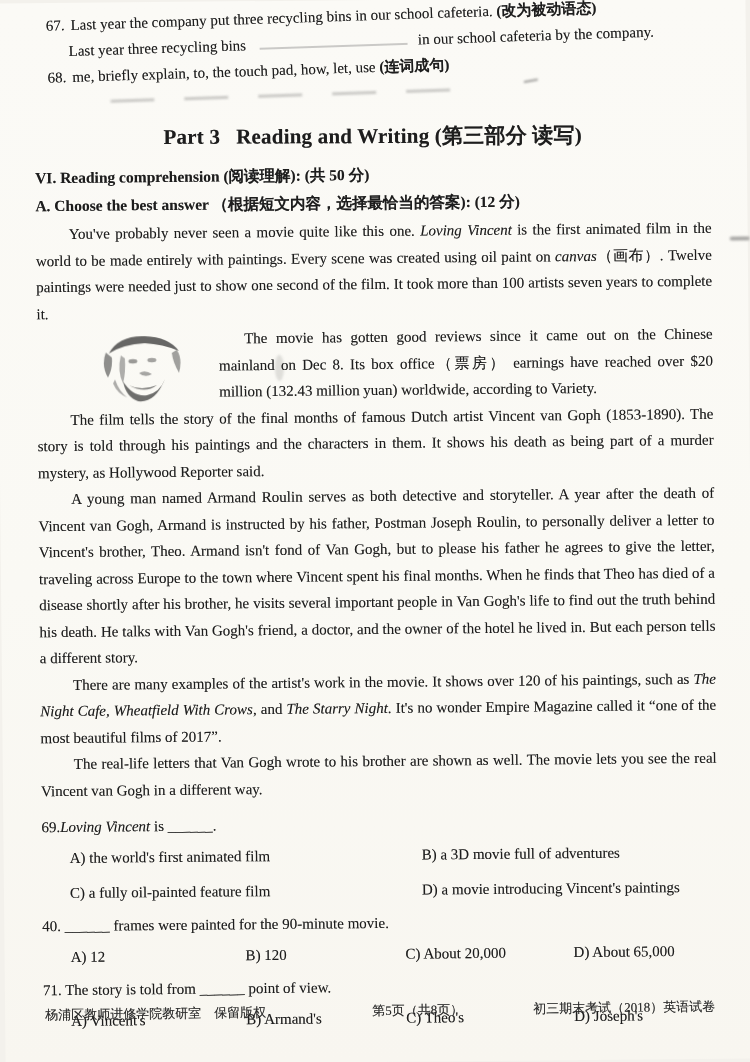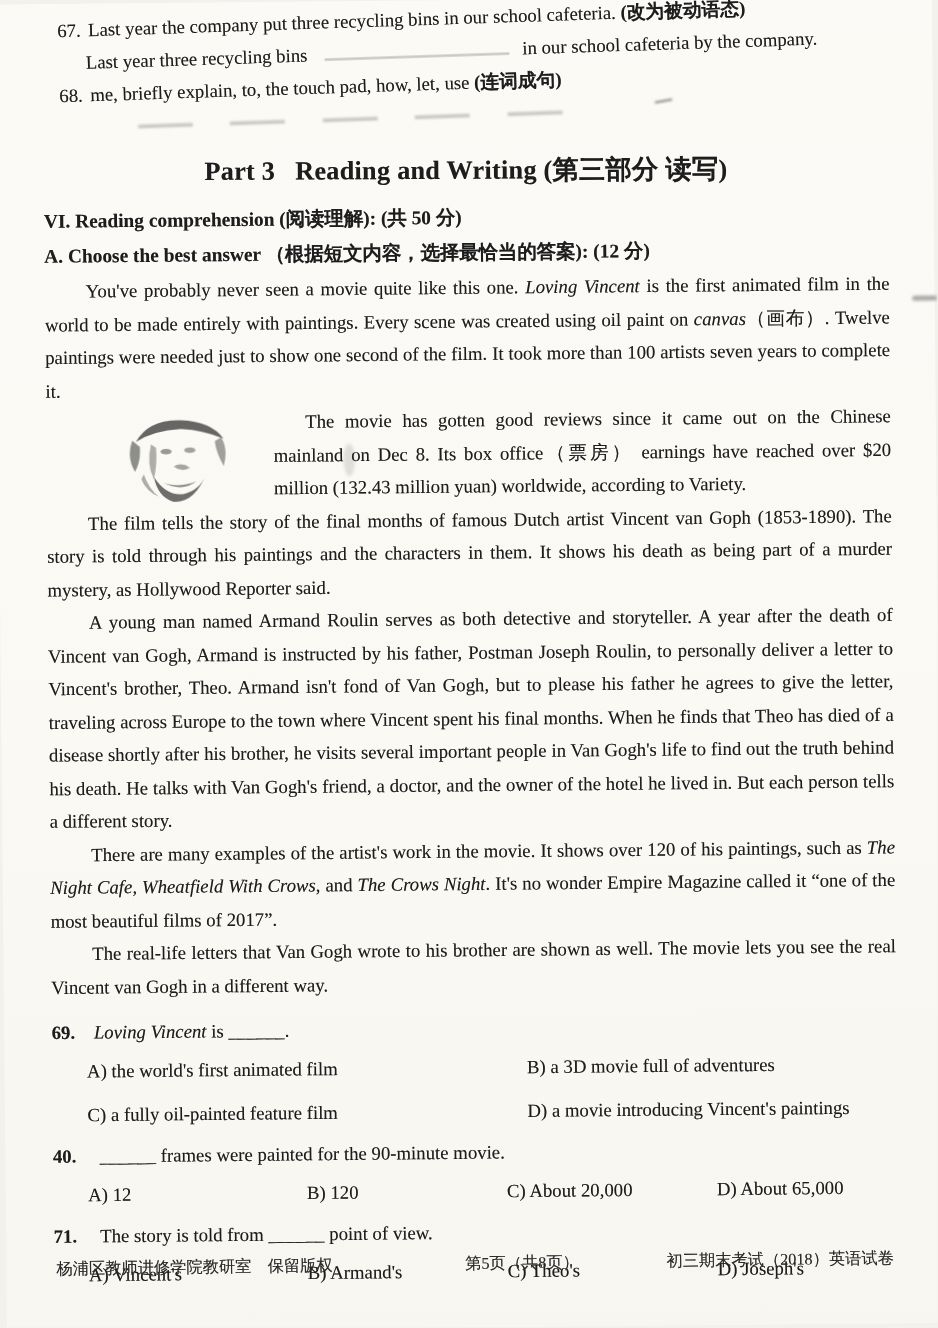--- a/index.html
+++ b/index.html
@@ -62,21 +62,21 @@
   }
   .ghost-mark{
     position:absolute;left:238px;top:30px;width:9px;height:26px;border-radius:50%;
     background:rgba(60,60,60,0.14);filter:blur(1.2px);
   }
   .p2{text-indent:1.7em;}
   .clear{clear:both;}
   
   .questions{margin-top:10px;font-size:15px;}
   .qstem{line-height:26px;margin-top:7px;}
-  .qstem .qnum{margin-right:15px;font-weight:bold;}
+  .qstem .qnum{margin-right:0;}
   .opt-grid{display:grid;padding-left:28px;line-height:25px;margin-top:6px;}
   .opt-grid.two{grid-template-columns:352px 1fr;row-gap:10px;}
   .opt-grid.four{grid-template-columns:175px 160px 168px 1fr;}
   
   .footer{
     position:absolute;left:40px;right:40px;bottom:42px;
     display:flex;align-items:baseline;
     font-size:13px;color:#2c2c2c;
     transform:rotate(-0.2deg);
   }
@@ -132,21 +132,21 @@
           <path d="M22,48 Q26,60 34,66 Q24,62 20,52 Z" fill="#383838" opacity="0.45"></path>
         </svg>
       </div>
       <div class="ghost-mark"></div>
       <p class="p2">The movie has gotten good reviews since it came out on the Chinese mainland on Dec 8. Its box office（票房） earnings have reached over $20 million (132.43 million yuan) worldwide, according to Variety.</p>
       <div class="clear"></div>
     </div>
 
     <p class="indent">The film tells the story of the final months of famous Dutch artist Vincent van Goph (1853-1890). The story is told through his paintings and the characters in them. It shows his death as being part of a murder mystery, as Hollywood Reporter said.</p>
     <p class="indent">A young man named Armand Roulin serves as both detective and storyteller. A year after the death of Vincent van Gogh, Armand is instructed by his father, Postman Joseph Roulin, to personally deliver a letter to Vincent's brother, Theo. Armand isn't fond of Van Gogh, but to please his father he agrees to give the letter, traveling across Europe to the town where Vincent spent his final months. When he finds that Theo has died of a disease shortly after his brother, he visits several important people in Van Gogh's life to find out the truth behind his death. He talks with Van Gogh's friend, a doctor, and the owner of the hotel he lived in. But each person tells a different story.</p>
-    <p class="indent"><span>There are many examples of the artist's work in the movie. It shows over 120 of his paintings, such as </span><i>The Night Cafe, Wheatfield With Crows</i><span>, and </span><i>The Crows Night</i><span>. It's no wonder Empire Magazine called it “one of the most beautiful films of 2017”.</span></p>
+    <p class="indent"><span>There are many examples of the artist's work in the movie. It shows over 120 of his paintings, such as </span><i>The Night Cafe, Wheatfield With Crows</i><span>, and </span><i>The Starry Night</i><span>. It's no wonder Empire Magazine called it “one of the most beautiful films of 2017”.</span></p>
     <p class="indent">The real-life letters that Van Gogh wrote to his brother are shown as well. The movie lets you see the real Vincent van Gogh in a different way.</p>
   </div>
 
   <div class="questions">
 
     <div class="qstem">
       <span class="qnum">69.</span><i>Loving Vincent</i><span> is ______.</span>
     </div>
     <div class="opt-grid two">
       <span>A) the world's first animated film</span>

